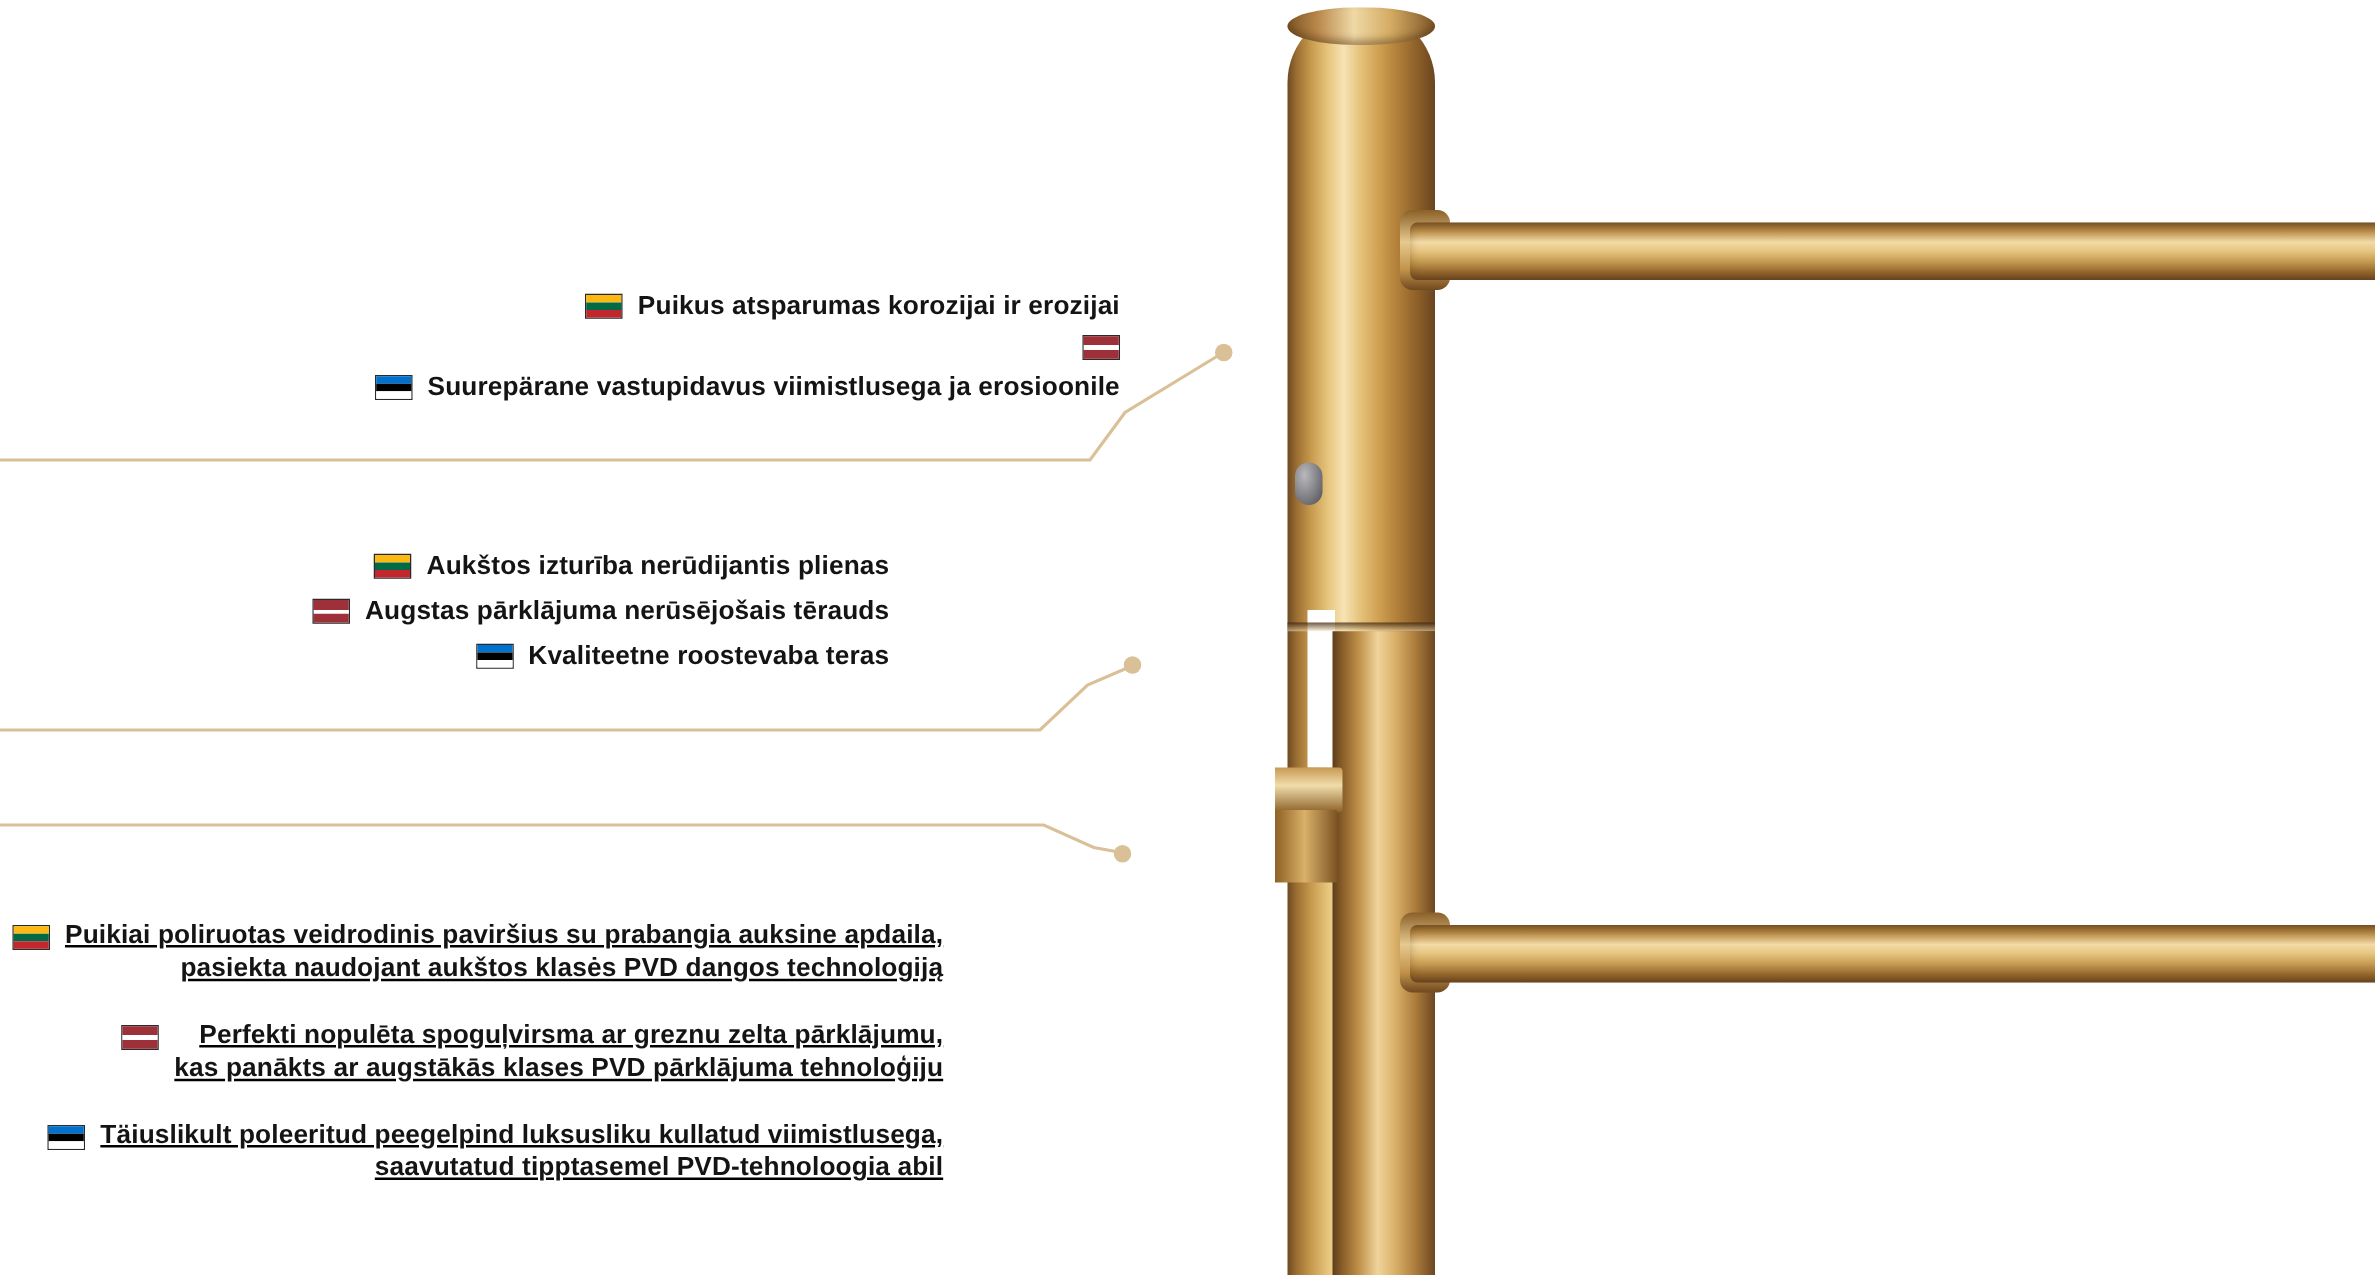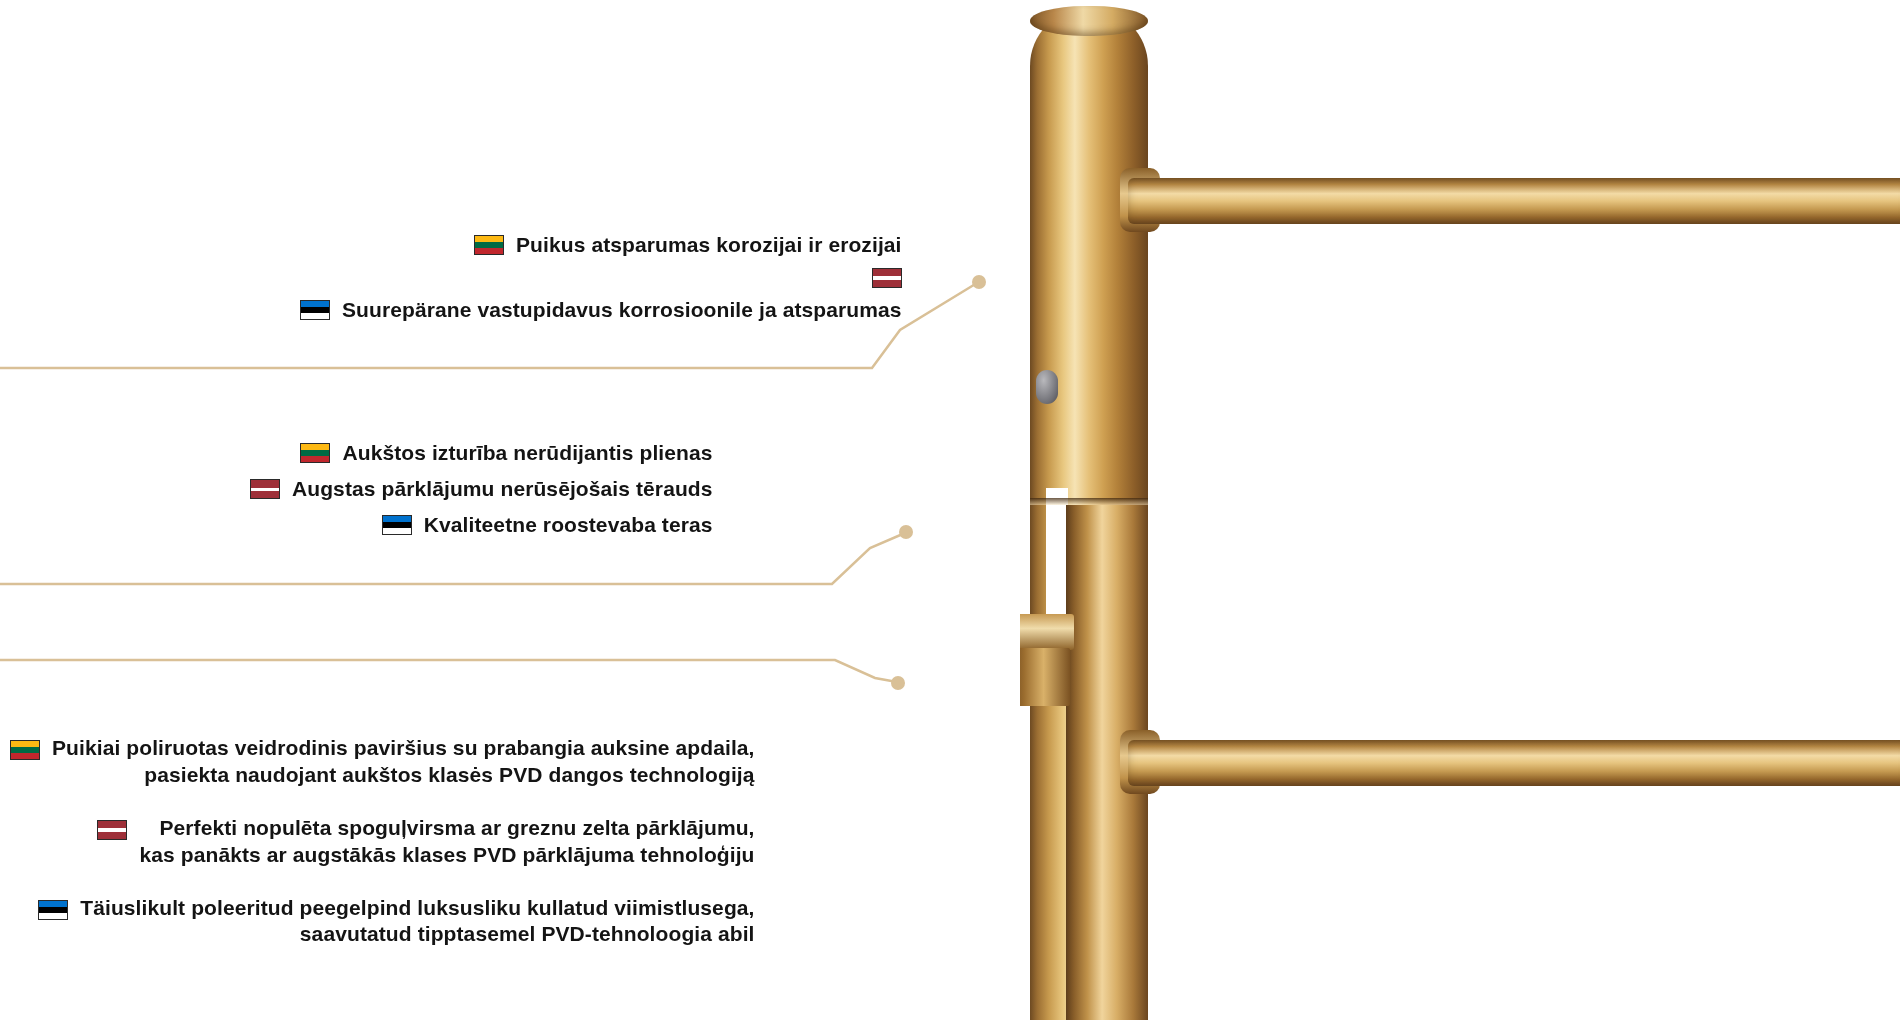--- a/index.html
+++ b/index.html
@@ -204,21 +204,21 @@
   .flag.lv span:nth-child(2) { background: #FFFFFF; flex: 1 1 20%; }
   .flag.lv span:nth-child(3) { background: #9E3039; flex: 1 1 40%; }
   .flag.ee span:nth-child(1) { background: #0072CE; }
   .flag.ee span:nth-child(2) { background: #000000; }
   .flag.ee span:nth-child(3) { background: #FFFFFF; }
 
   .block-a { left: 300px; top: 232px; }
   .block-b { left: 250px; top: 440px; }
   .block-c { left: 10px; top: 735px; }
 
-  .block-c .line { align-items: flex-start; margin-bottom: 26px; }
+  .block-c .line { align-items: flex-start; margin-bottom: 26px; text-decoration: underline; }
   .block-c .flag { margin-top: 5px; }
 </style>
 </head>
 <body>
 
 <div id="stage">
 
   <svg class="leaders" viewBox="0 0 1900 1020" xmlns="http://www.w3.org/2000/svg">
     <g fill="none" stroke="#d9c097" stroke-width="2.5">
       <polyline points="0,368 872,368 900,330 977,283"></polyline>
@@ -262,40 +262,40 @@
           <span></span>
           <span></span>
         </div>
     </div>
     <div class="line right">
       <div class="flag ee">
           <span></span>
           <span></span>
           <span></span>
         </div>
-      <div class="line-text">Suurepärane vastupidavus korrosioonile ja atsparumas</div>
+      <div class="line-text">Suurepärane vastupidavus viimistlusega ja erosioonile</div>
     </div>
   </div>
 
   <div class="callout block-b">
     <div class="line right">
       <div class="flag lt">
           <span></span>
           <span></span>
           <span></span>
         </div>
       <div class="line-text">Aukštos izturība nerūdijantis plienas</div>
     </div>
     <div class="line right">
       <div class="flag lv">
           <span></span>
           <span></span>
           <span></span>
         </div>
-      <div class="line-text">Augstas pārklājumu nerūsējošais tērauds</div>
+      <div class="line-text">Augstas pārklājuma nerūsējošais tērauds</div>
     </div>
     <div class="line right">
       <div class="flag ee">
           <span></span>
           <span></span>
           <span></span>
         </div>
       <div class="line-text">Kvaliteetne roostevaba teras</div>
     </div>
   </div>

